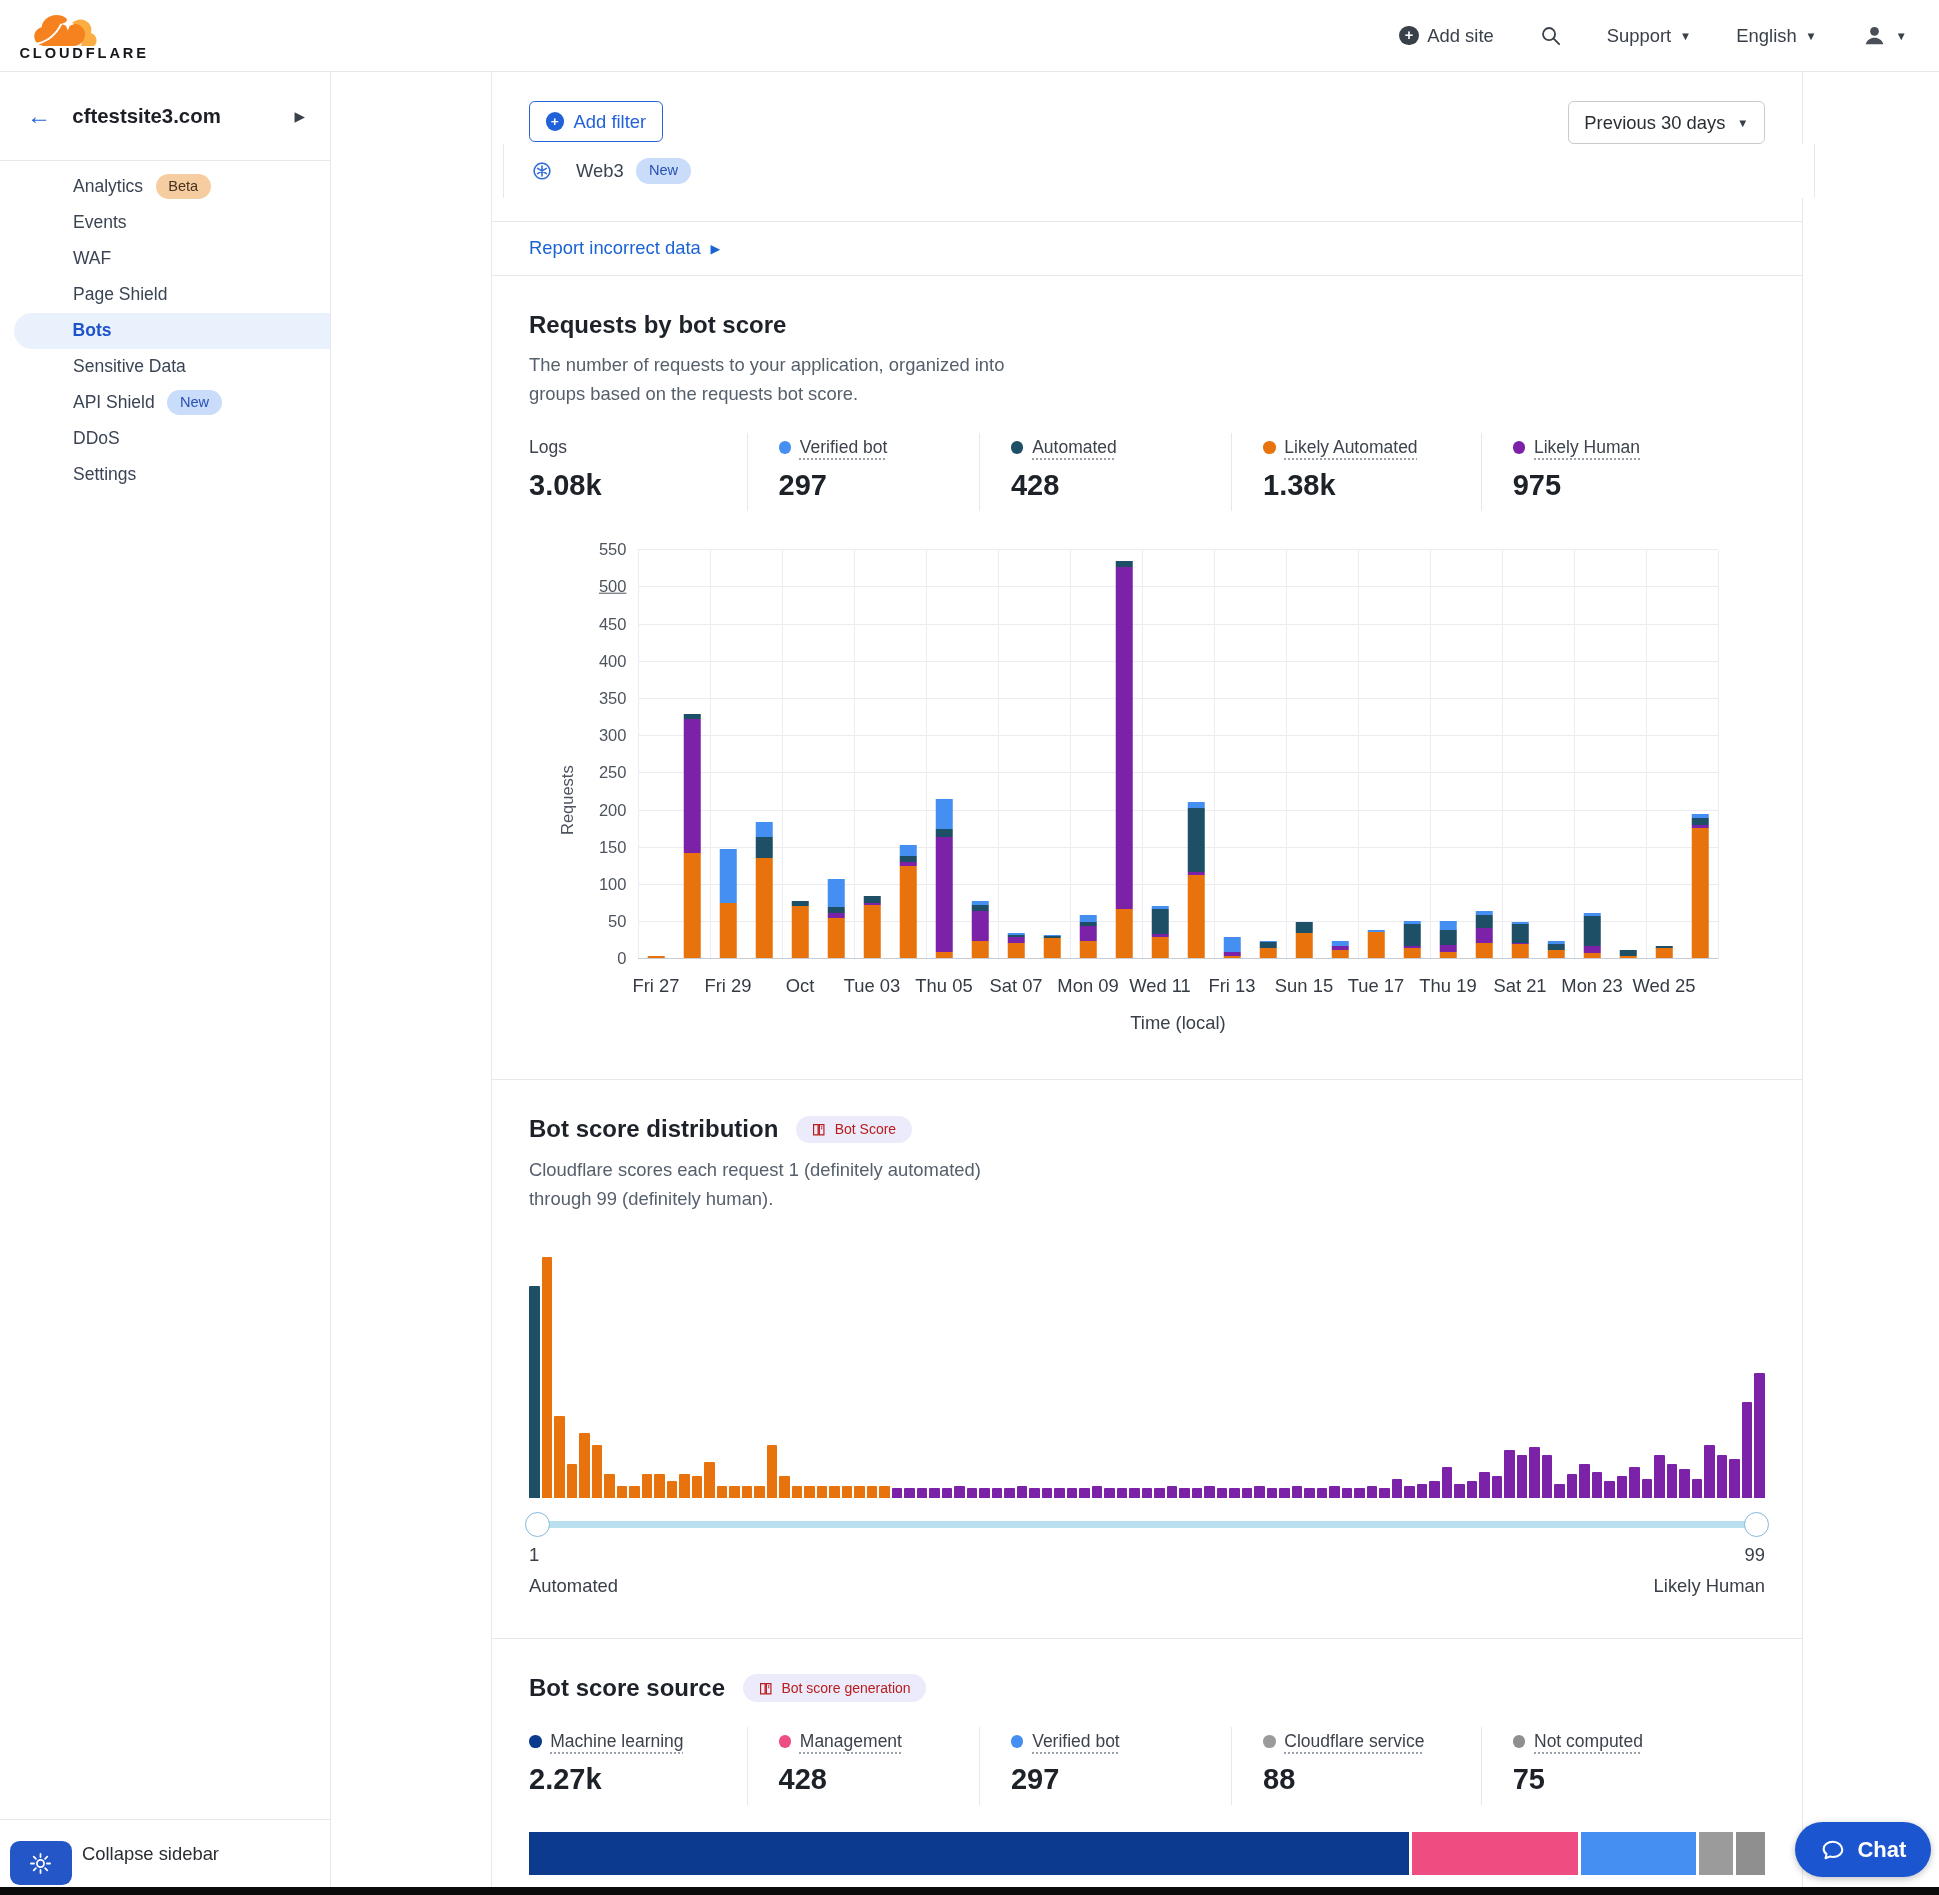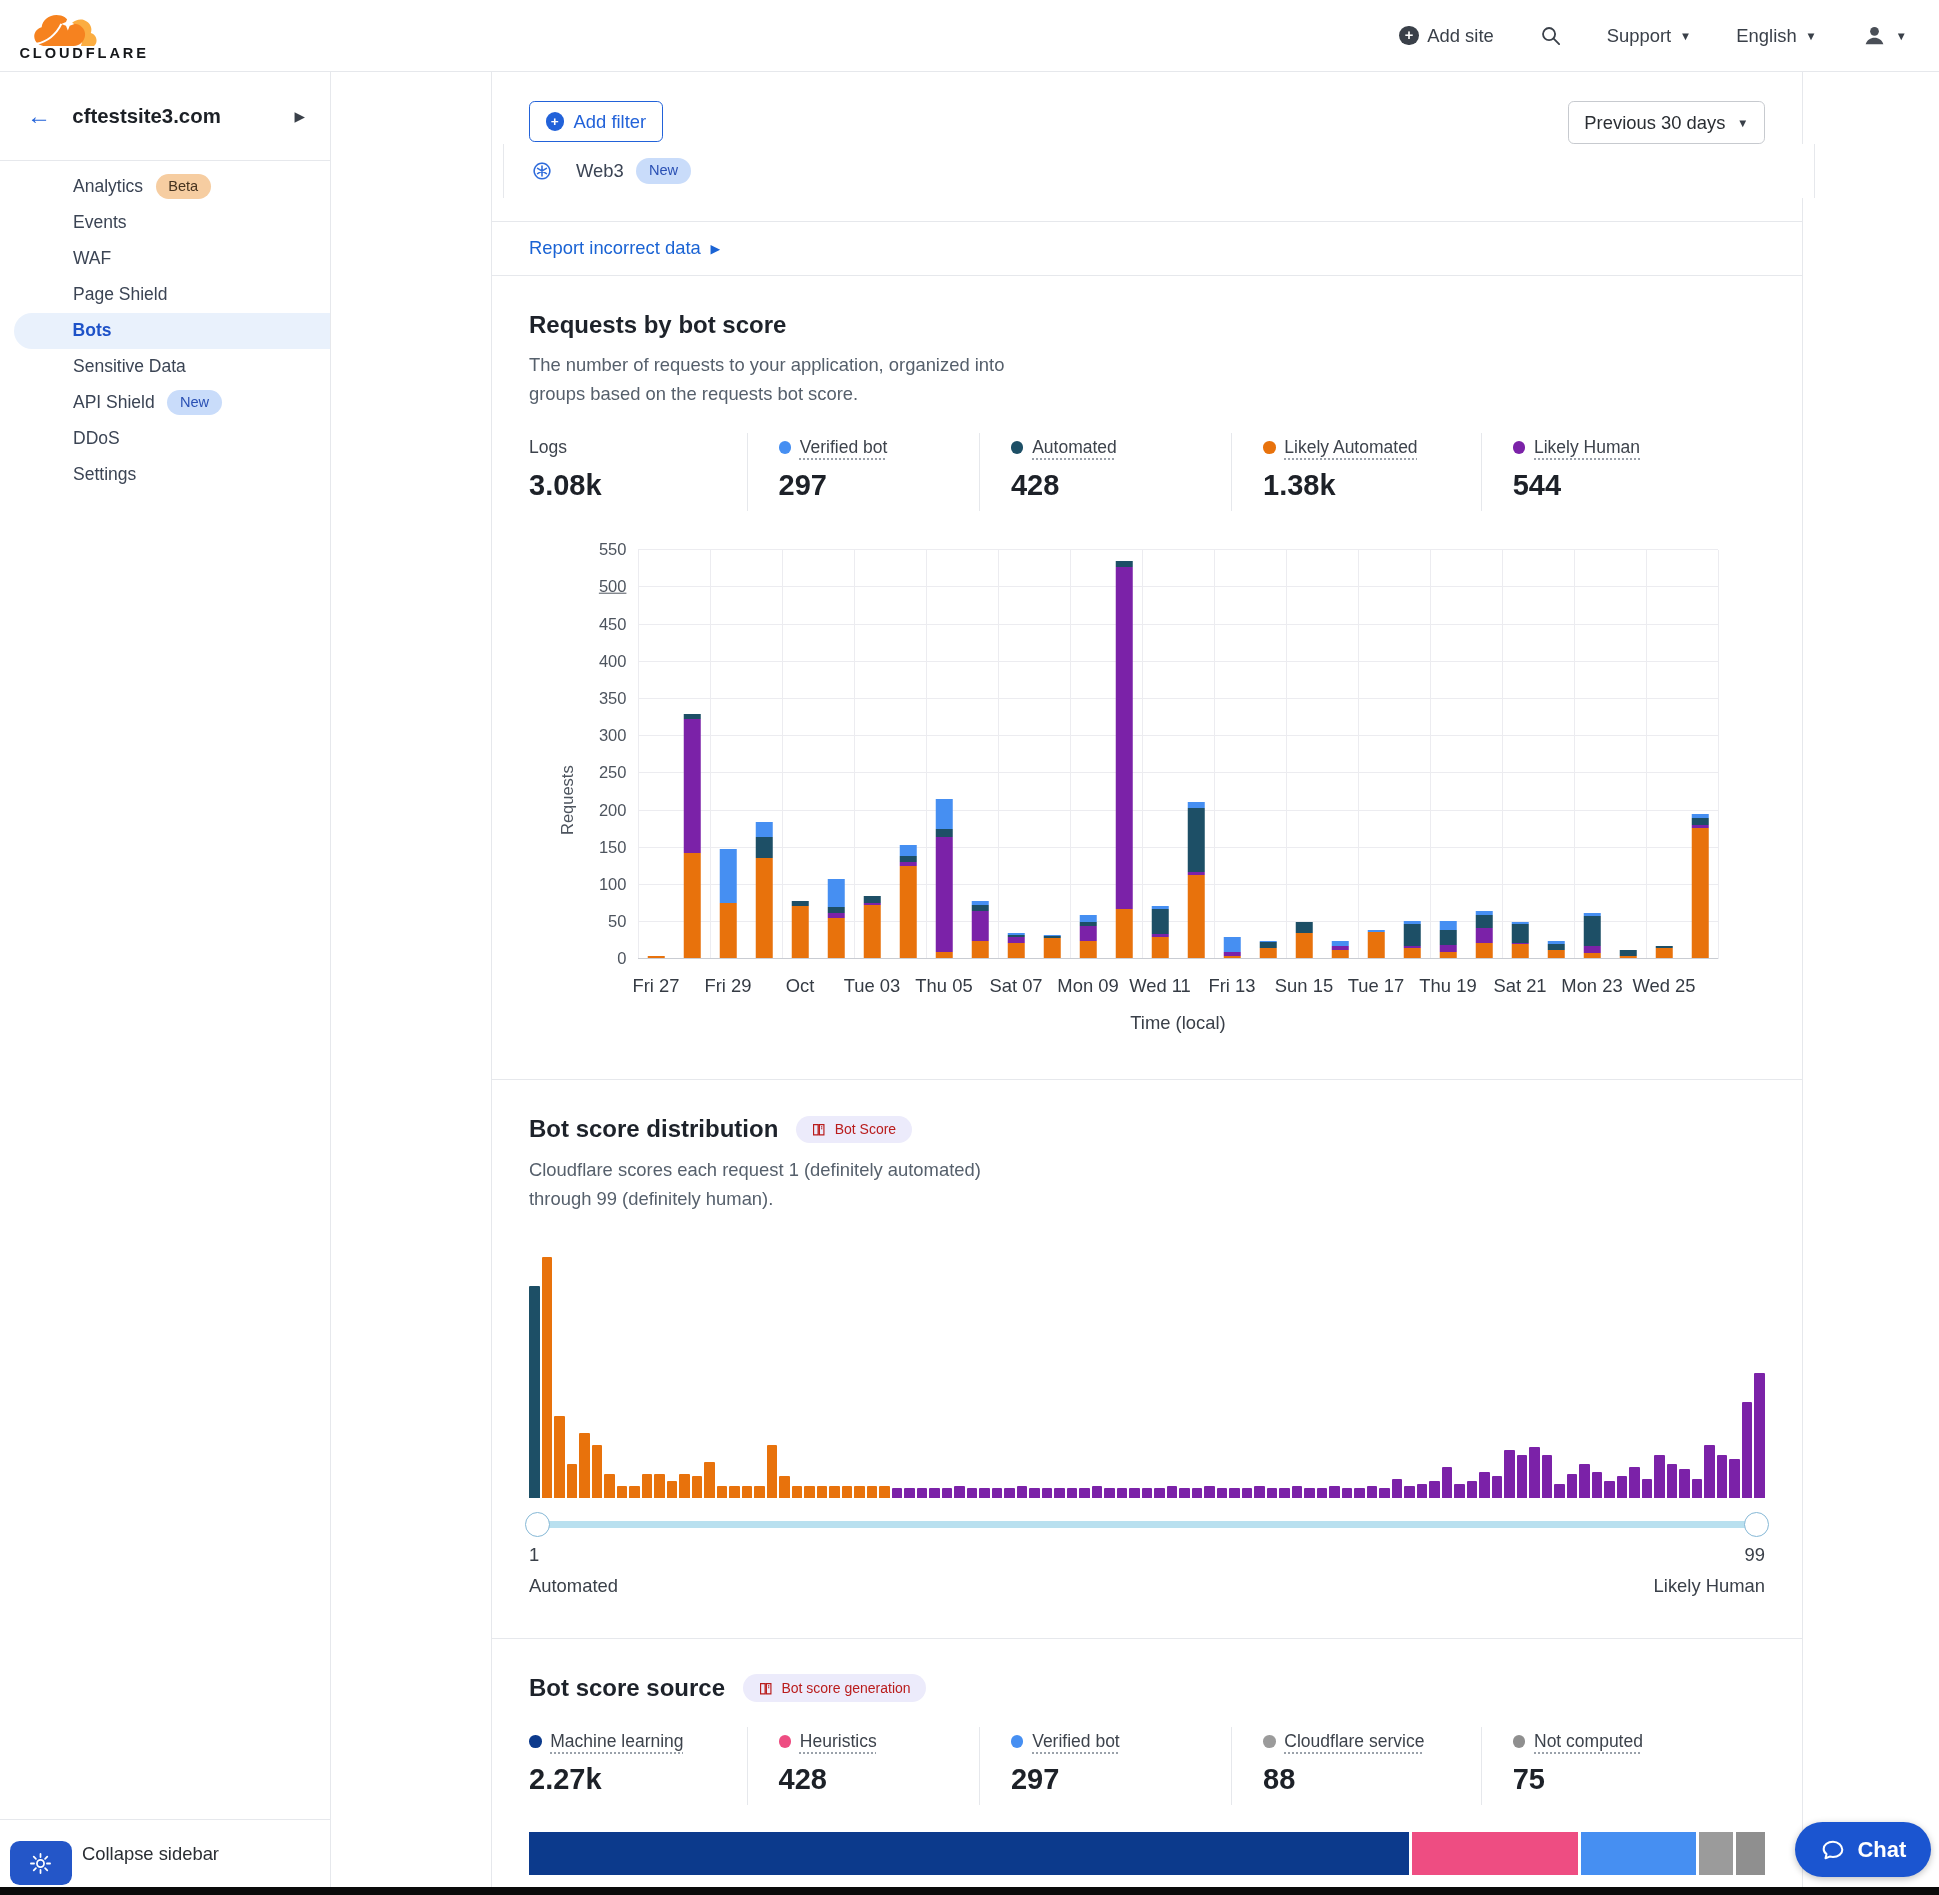--- a/index.html
+++ b/index.html
@@ -453,21 +453,21 @@
               <span class="dot" style="background: rgb(232, 114, 12);"></span>
               <span class="stat-label u">Likely Automated</span>
             </div>
             <div class="stat-value">1.38k</div>
           </div>
           <div class="stat">
             <div class="stat-head">
               <span class="dot" style="background: rgb(123, 34, 168);"></span>
               <span class="stat-label u">Likely Human</span>
             </div>
-            <div class="stat-value">544</div>
+            <div class="stat-value">975</div>
           </div>
         </div>
 
       <div class="chart">
         <div class="ylabel">Requests</div>
         <div class="plot-wrap" id="requests-plot">
             <div class="gridline-h" style="bottom: 9.09091%;"></div>
             <div class="gridline-h" style="bottom: 18.1818%;"></div>
             <div class="gridline-h" style="bottom: 27.2727%;"></div>
             <div class="gridline-h" style="bottom: 36.3636%;"></div>
@@ -829,21 +829,21 @@
           <div class="stat">
             <div class="stat-head">
               <span class="dot" style="background: rgb(12, 58, 140);"></span>
               <span class="stat-label u">Machine learning</span>
             </div>
             <div class="stat-value">2.27k</div>
           </div>
           <div class="stat">
             <div class="stat-head">
               <span class="dot" style="background: rgb(238, 77, 130);"></span>
-              <span class="stat-label u">Heuristics</span>
+              <span class="stat-label u">Management</span>
             </div>
             <div class="stat-value">428</div>
           </div>
           <div class="stat">
             <div class="stat-head">
               <span class="dot" style="background: rgb(70, 143, 242);"></span>
               <span class="stat-label u">Verified bot</span>
             </div>
             <div class="stat-value">297</div>
           </div>

